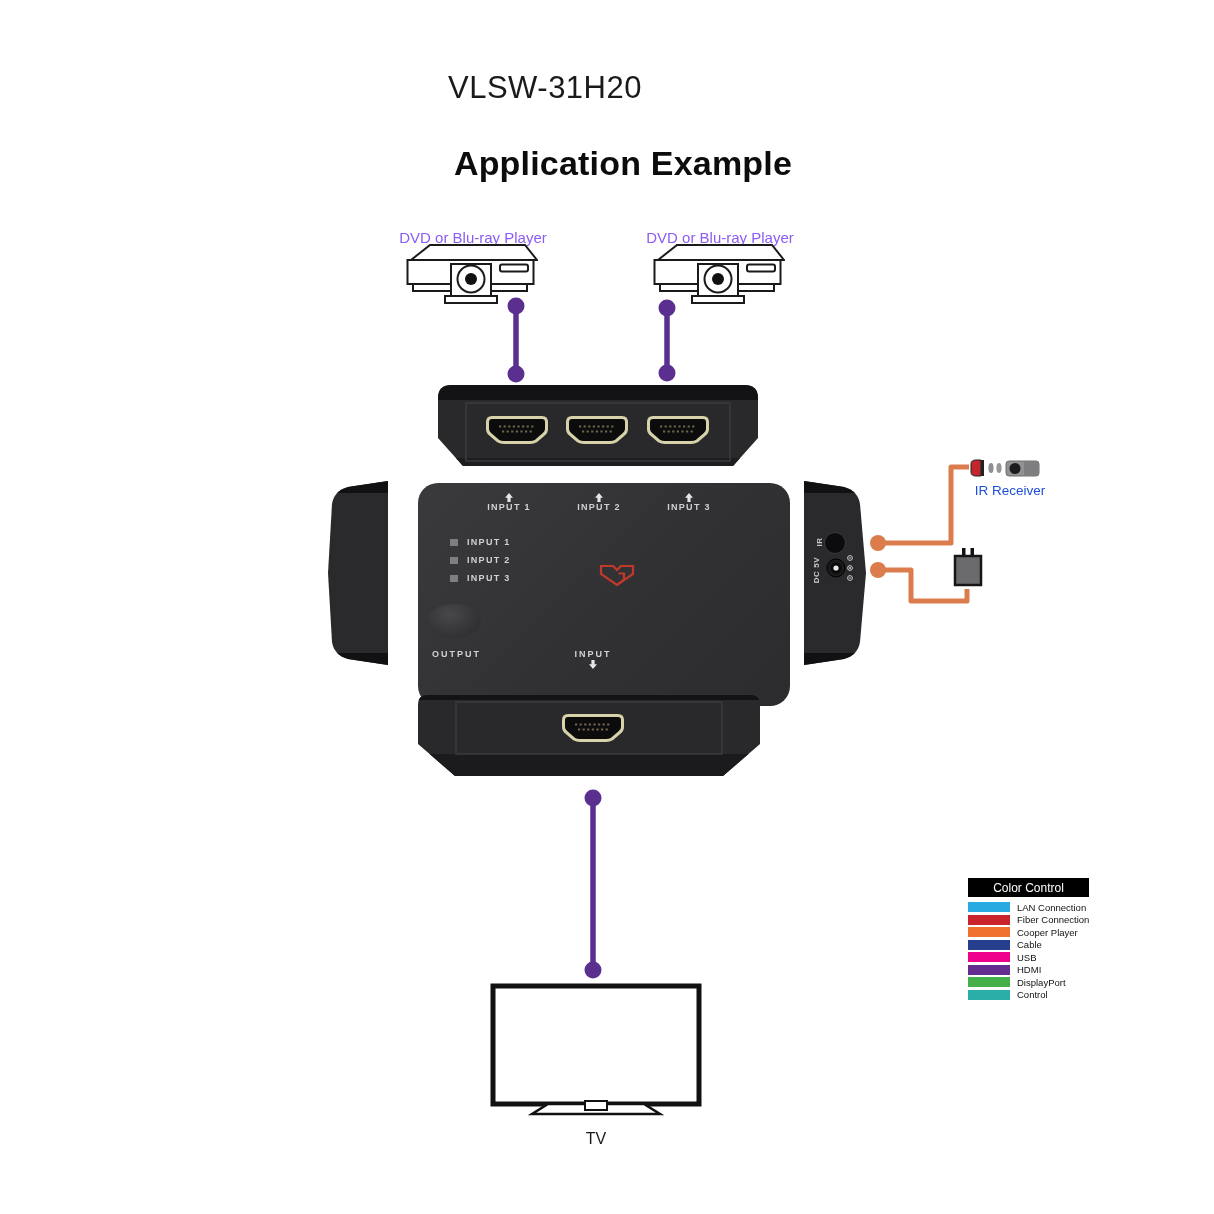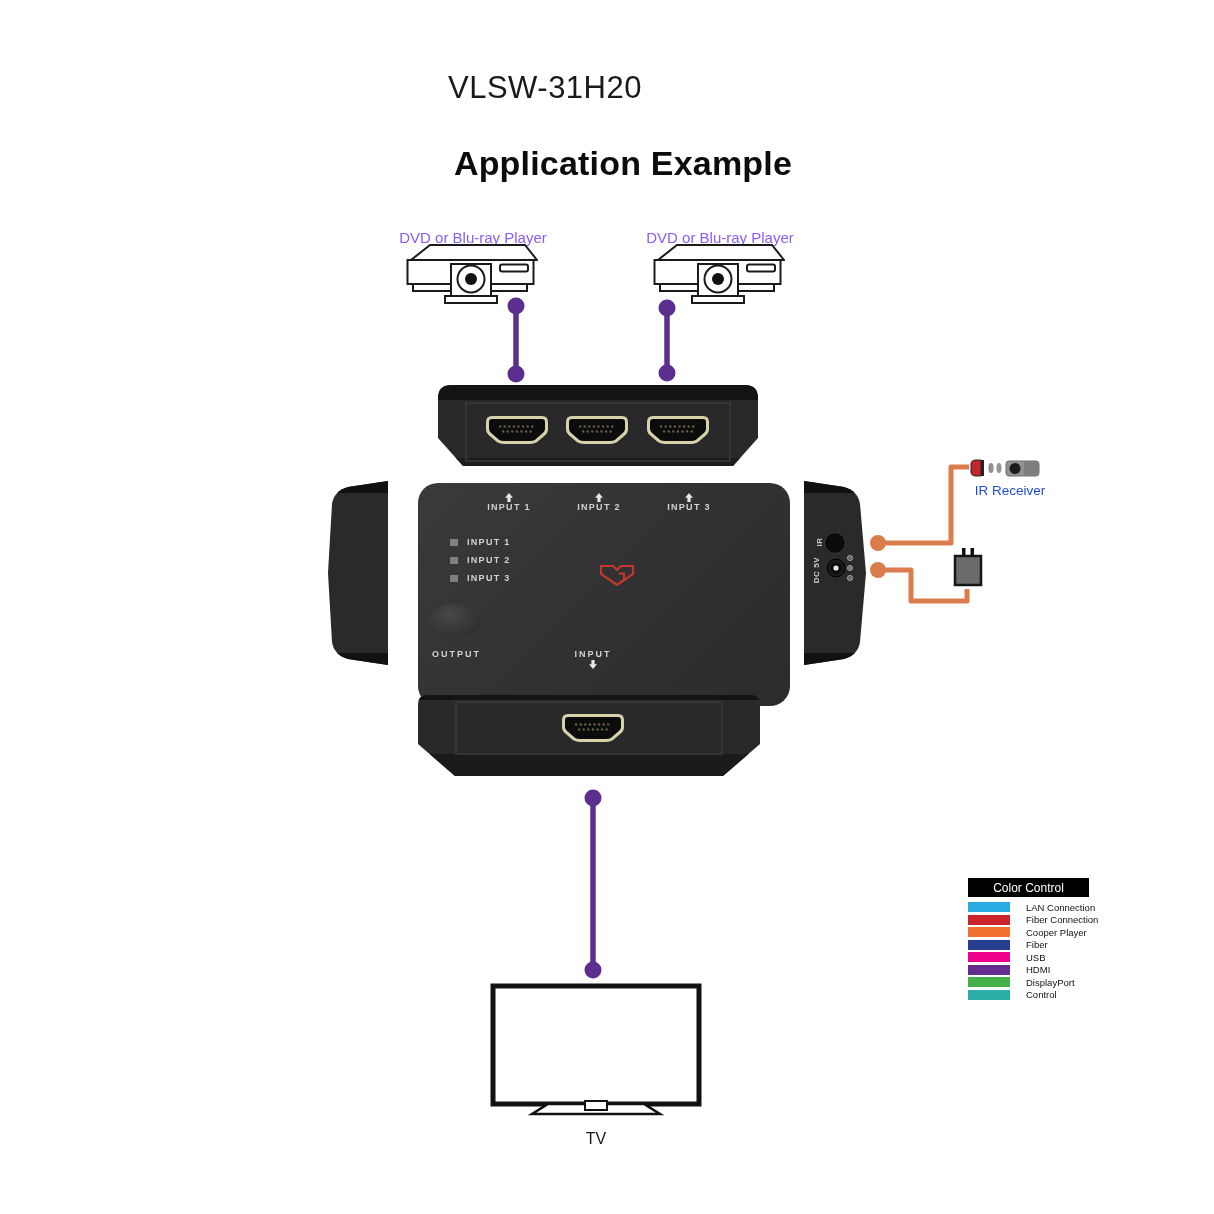--- a/index.html
+++ b/index.html
@@ -42,21 +42,21 @@
              text-align:center;transform:rotate(-90deg);white-space:nowrap;}
 
   .tv-label{left:546px;top:1122px;width:100px;font-size:16px;color:#1a1a1a;margin-top:8px;}
   .ir-rx-label{left:935px;top:483px;width:150px;font-size:13.5px;color:#1d4ed8;}
 
   
   .legend{left:968px;top:878px;width:170px;}
   .legend-header{width:121px;height:19px;background:#000;color:#fff;font-size:12px;
                  display:flex;align-items:center;justify-content:center;}
   .legend-rows{margin-top:5px;display:flex;flex-direction:column;gap:2.5px;}
-  .legend-row{display:flex;align-items:center;gap:16px;height:10px;}
+  .legend-row{display:flex;align-items:center;gap:7px;height:10px;}
   .swatch{width:42px;height:10px;display:inline-block;}
   .legend-label{font-size:9.5px;color:#111;white-space:nowrap;}
 </style>
 </head>
 <body>
 
 <svg width="0" height="0" style="position:absolute" aria-hidden="true">
   <defs>
     <symbol id="hdmi-port" viewBox="0 0 62 28">
       <path d="M6 1.5 H56 Q60.5 1.5 60.5 6 V13 Q60.5 16.5 57.5 18.5 L50 25 Q47.5 26.5 44 26.5 H18 Q14.5 26.5 12 25 L4.5 18.5 Q1.5 16.5 1.5 13 V6 Q1.5 1.5 6 1.5 Z" fill="#0c0c0d" stroke="#d8d2aa" stroke-width="3"></path>
@@ -263,21 +263,21 @@
     <div class="legend-row">
       <span class="swatch" style="background-color: rgb(201, 36, 43);"></span>
       <span class="legend-label">Fiber Connection</span>
     </div>
     <div class="legend-row">
       <span class="swatch" style="background-color: rgb(240, 112, 45);"></span>
       <span class="legend-label">Cooper Player</span>
     </div>
     <div class="legend-row">
       <span class="swatch" style="background-color: rgb(37, 63, 142);"></span>
-      <span class="legend-label">Fiber</span>
+      <span class="legend-label">Cable</span>
     </div>
     <div class="legend-row">
       <span class="swatch" style="background-color: rgb(236, 0, 140);"></span>
       <span class="legend-label">USB</span>
     </div>
     <div class="legend-row">
       <span class="swatch" style="background-color: rgb(102, 45, 145);"></span>
       <span class="legend-label">HDMI</span>
     </div>
     <div class="legend-row">

